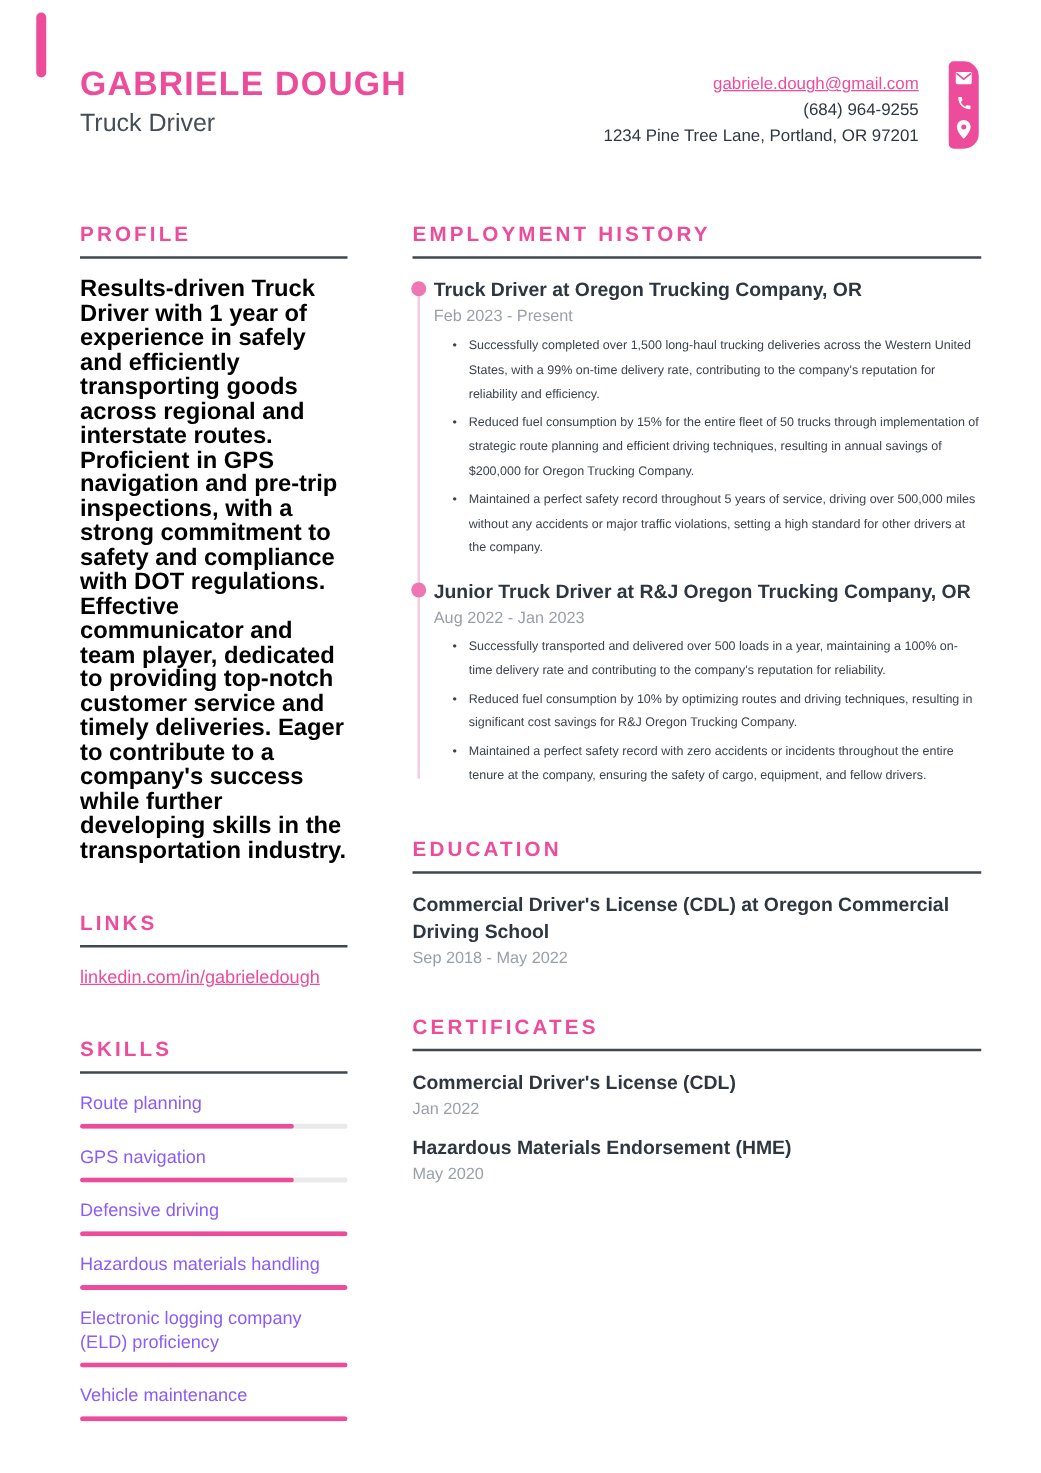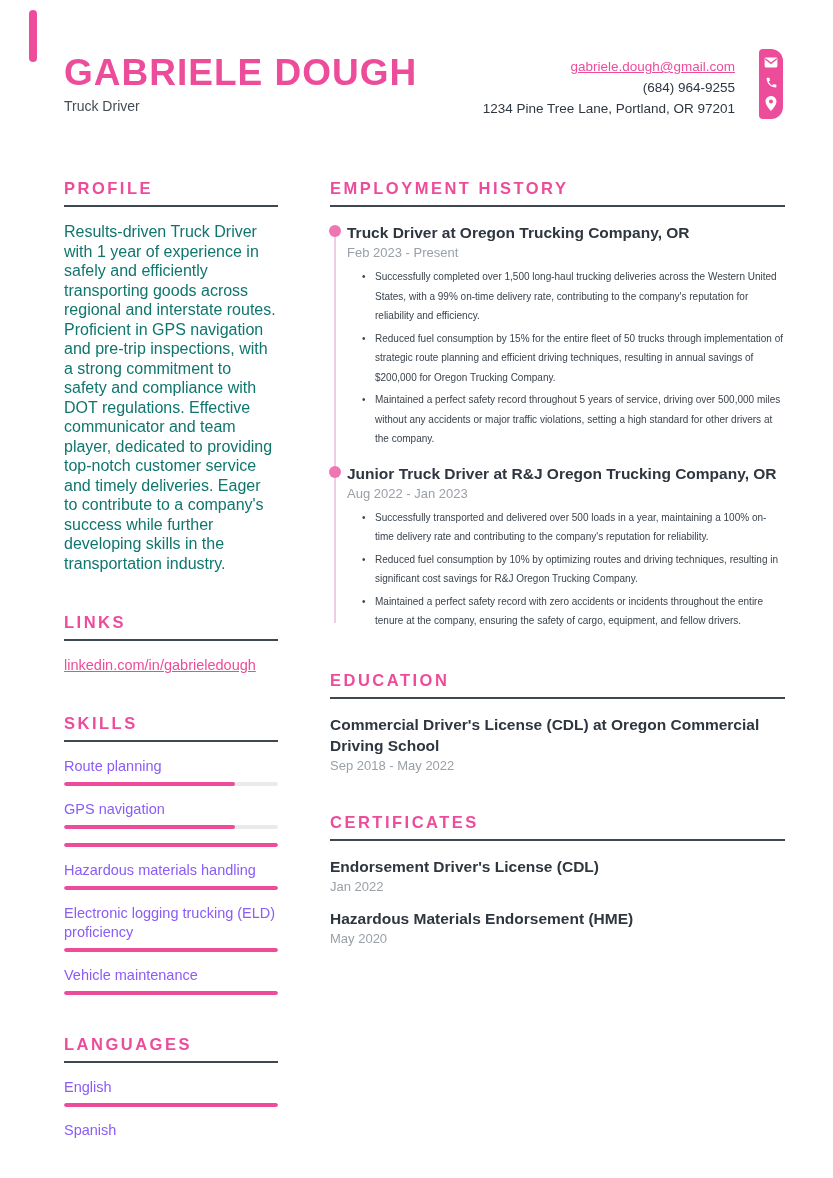--- a/index.html
+++ b/index.html
@@ -24,27 +24,27 @@
     width: 8px;
     height: 52px;
     border-radius: 4px;
     background: #ed4c9b;
   }
 
   
   .header { display: flex; justify-content: space-between; margin-bottom: 60px; }
   .name {
     color: #ed4c9b;
-    font-size: 37px;
+    font-size: 27px;
     font-weight: 700;
     letter-spacing: 1px;
     line-height: 1.0;
     text-align: right;
   }
-  .role { color: #444c54; font-size: 14px; margin-top: 7px; }
+  .role { color: #444c54; font-size: 20px; margin-top: 7px; }
 
   .contact { text-align: right; padding-right: 50px; margin-top: 2px; }
   .contact-line { font-size: 13.5px; line-height: 21px; color: #2f3740; }
   .contact-email a, .contact-email {
     color: #ed4c9b; text-decoration: underline; cursor: pointer;
   }
 
   .icon-rail {
     position: absolute;
     top: 49px;
@@ -69,21 +69,21 @@
   .section-heading {
     color: #ed4c9b;
     font-size: 16.5px;
     font-weight: 700;
     letter-spacing: 2.5px;
     padding-bottom: 7px;
   }
   .section-rule { border: none; border-top: 2px solid #40484f; height: 0; }
   .section-body { margin-top: 15px; }
 
-  .body-text { font-size: 16px; line-height: 19.5px; color: #0f766e; }
+  .body-text { font-size: 19px; line-height: 19.5px; color: #000000; font-weight: bold; }
 
   
   .link-item { font-size: 14.5px; color: #ed4c9b; text-decoration: underline; cursor: pointer; display: inline-block; }
 
   
   .meter-item { margin-bottom: 14px; }
   .meter-label { font-size: 14.5px; color: #8b5cf6; margin-bottom: 6px; line-height: 19px; }
   .meter-track { width: 100%; height: 4px; border-radius: 2px; background: #eaeaea; overflow: hidden; }
   .meter-fill { height: 4px; border-radius: 2px; background: #ed4c9b; width: 0; }
 
@@ -191,32 +191,33 @@
                 <div class="meter-fill" style="width: 80%;"></div>
               </div>
           </div>
           <div class="meter-item">
             <div class="meter-label">GPS navigation</div>
             <div class="meter-track">
                 <div class="meter-fill" style="width: 80%;"></div>
               </div>
           </div>
           <div class="meter-item">
+            <div class="meter-label">Defensive driving</div>
             <div class="meter-track">
                 <div class="meter-fill" style="width: 100%;"></div>
               </div>
           </div>
           <div class="meter-item">
             <div class="meter-label">Hazardous materials handling</div>
             <div class="meter-track">
                 <div class="meter-fill" style="width: 100%;"></div>
               </div>
           </div>
           <div class="meter-item">
-            <div class="meter-label">Electronic logging trucking (ELD) proficiency</div>
+            <div class="meter-label">Electronic logging company (ELD) proficiency</div>
             <div class="meter-track">
                 <div class="meter-fill" style="width: 100%;"></div>
               </div>
           </div>
           <div class="meter-item">
             <div class="meter-label">Vehicle maintenance</div>
             <div class="meter-track">
                 <div class="meter-fill" style="width: 100%;"></div>
               </div>
           </div>
@@ -284,21 +285,21 @@
             <div class="entry-dates">Sep 2018 - May 2022</div>
           </div>
         </div>
       </div>
 
       <div class="section">
         <div class="section-heading">CERTIFICATES</div>
         <hr class="section-rule">
         <div class="section-body">
           <div class="entry">
-            <div class="entry-title">Endorsement Driver's License (CDL)</div>
+            <div class="entry-title">Commercial Driver's License (CDL)</div>
             <div class="entry-dates">Jan 2022</div>
           </div>
           <div class="entry">
             <div class="entry-title">Hazardous Materials Endorsement (HME)</div>
             <div class="entry-dates">May 2020</div>
           </div>
         </div>
       </div>
 
     </div>

